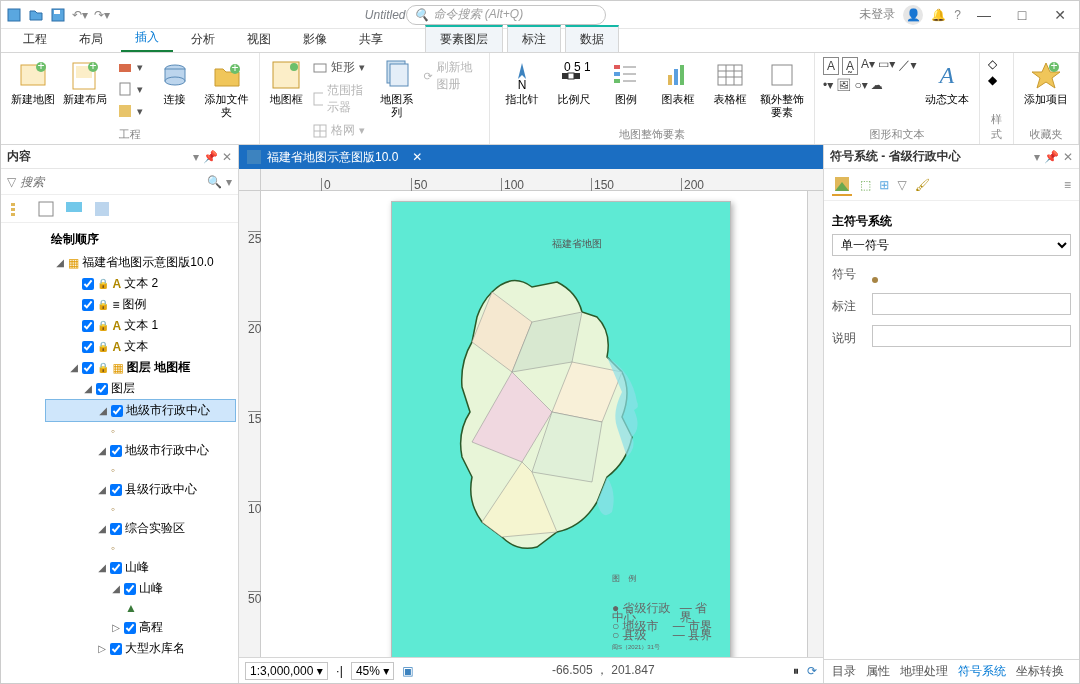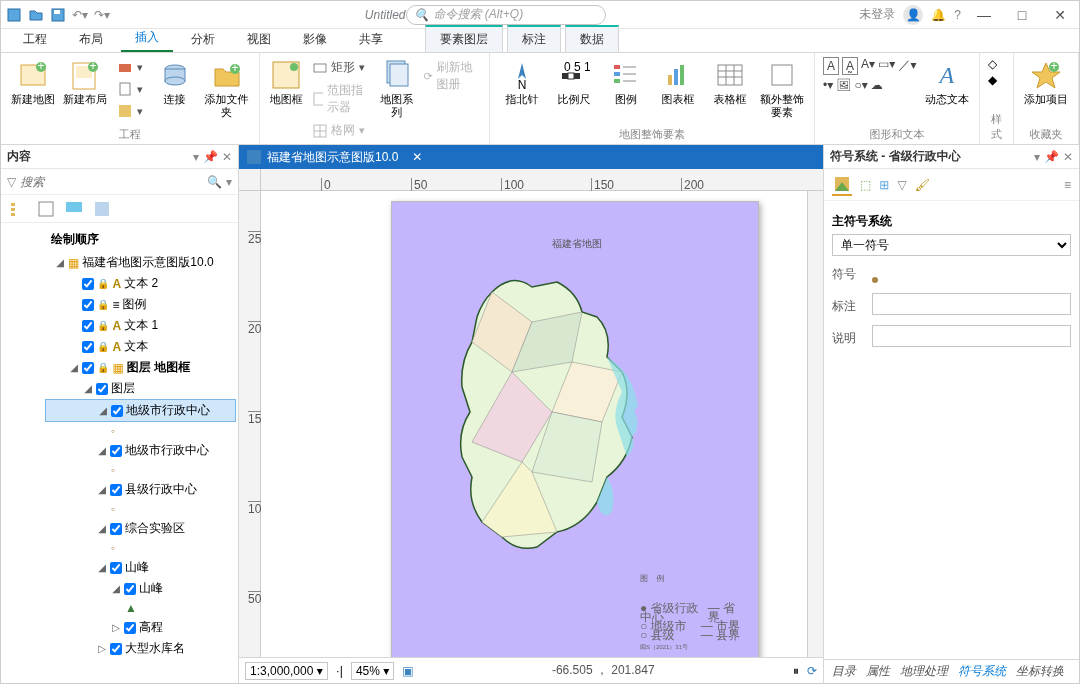--- a/index.html
+++ b/index.html
@@ -53,41 +53,41 @@
 .doc-tab{height:24px;background:#1b6ec2;color:#fff;display:flex;align-items:center;}
 .doc-tab-inner{background:#1b6ec2;color:#fff;display:flex;align-items:center;gap:6px;padding:0 8px;height:100%;}
 .doc-tab-close{margin-left:8px;}
 .ruler-c{width:22px;height:22px;background:#f3f3f3;border-right:1px solid #ccc;border-bottom:1px solid #ccc;}
 .ruler-h{height:22px;flex:1;background:#f3f3f3;border-bottom:1px solid #ccc;position:relative;font-size:9px;color:#555;}
 .ruler-h .tick{position:absolute;top:9px;border-left:1px solid #888;height:13px;padding-left:2px;}
 .ruler-v{width:22px;background:#f3f3f3;border-right:1px solid #ccc;position:relative;font-size:9px;color:#555;}
 .ruler-v .tick{position:absolute;left:9px;border-top:1px solid #888;width:13px;padding-top:0;writing-mode:horizontal-tb;}
 .canvas-body{flex:1;display:flex;}
 .canvas-inner{flex:1;position:relative;background:#fff;overflow:hidden;}
-.page{position:absolute;left:130px;top:10px;width:368px;height:480px;background:#c4b5fd;box-shadow:2px 2px 6px rgba(0,0,0,0.3);border:1px solid #bbb;}
+.page{position:absolute;left:130px;top:10px;width:340px;height:480px;background:#5eead4;box-shadow:2px 2px 6px rgba(0,0,0,0.3);border:1px solid #bbb;}
 .map-svg{position:absolute;left:30px;top:60px;}
 .map-title{position:absolute;left:160px;top:35px;font-size:10px;color:#555;}
 .legend{position:absolute;right:18px;bottom:28px;width:100px;font-size:7px;color:#666;}
 .legend-t{font-size:8px;margin-bottom:20px;letter-spacing:3px;}
 .legend-row{display:flex;justify-content:space-between;line-height:9px;}
 .scroll-v{width:16px;background:#f3f3f3;border-left:1px solid #ccc;}
 .statusbar{height:26px;border-top:1px solid #d6d6d6;display:flex;align-items:center;padding:0 6px;gap:8px;font-size:11px;}
 .sb-sel{border:1px solid #c5c5c5;padding:1px 4px;}
 .sb-center{flex:1;text-align:center;color:#555;}
 .right{width:256px;border-left:1px solid #d6d6d6;}
 .sym-tools{height:32px;display:flex;align-items:center;gap:8px;padding:0 8px;border-bottom:1px solid #eee;}
 .sym-tools .on{border-bottom:2px solid #e0a030;}
 .sym-body{padding:8px;}
 .sym-h{font-weight:bold;margin:4px 0;}
 .sym-sel{width:100%;border:1px solid #c5c5c5;padding:2px 4px;background:#fff;}
 .sym-row{display:flex;align-items:flex-end;gap:10px;margin:10px 0;}
 .sym-row .lbl{width:30px;color:#555;}
 .sym-row input{flex:1;border:1px solid #c5c5c5;height:22px;padding:0 4px;}
 .sym-dot{width:6px;height:6px;border-radius:50%;background:#a78444;}
-.bottom-tabs{height:24px;border-top:1px solid #d6d6d6;display:flex;align-items:center;gap:10px;padding:0 8px;font-size:11px;font-style:italic;}
+.bottom-tabs{height:24px;border-top:1px solid #d6d6d6;display:flex;align-items:center;gap:10px;padding:0 8px;font-size:11px;}
 .bottom-tabs .bt{color:#555;}
 .bottom-tabs .bt.active{color:#0078d4;}
 .ham{margin-left:auto;color:#888;}
 .aico{color:#444;}
 .doc-ico{width:14px;height:14px;background:#3d83bf;display:inline-block;}
 </style>
 </head>
 <body>
 
 <div class="titlebar">

